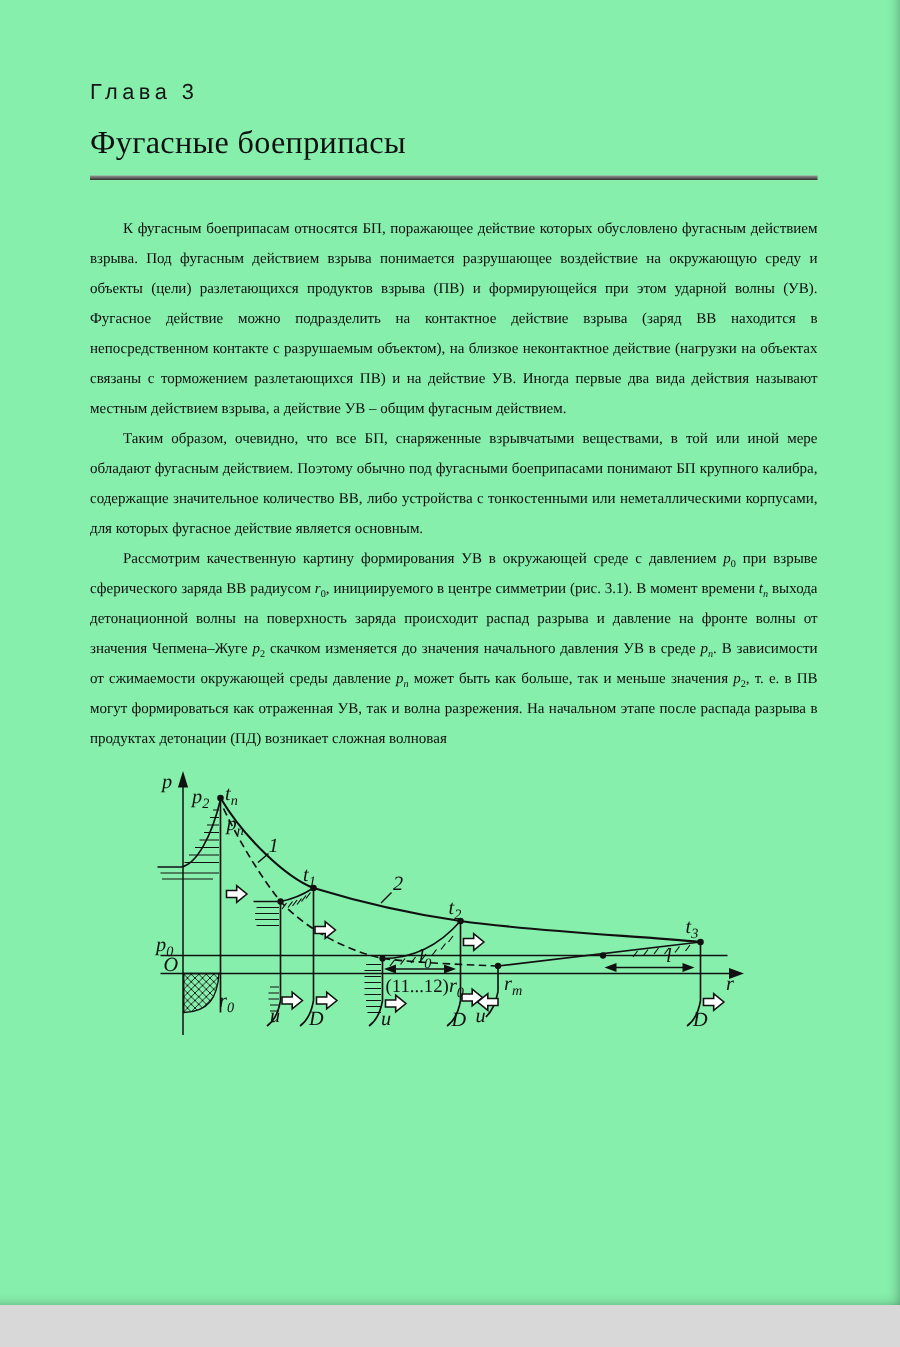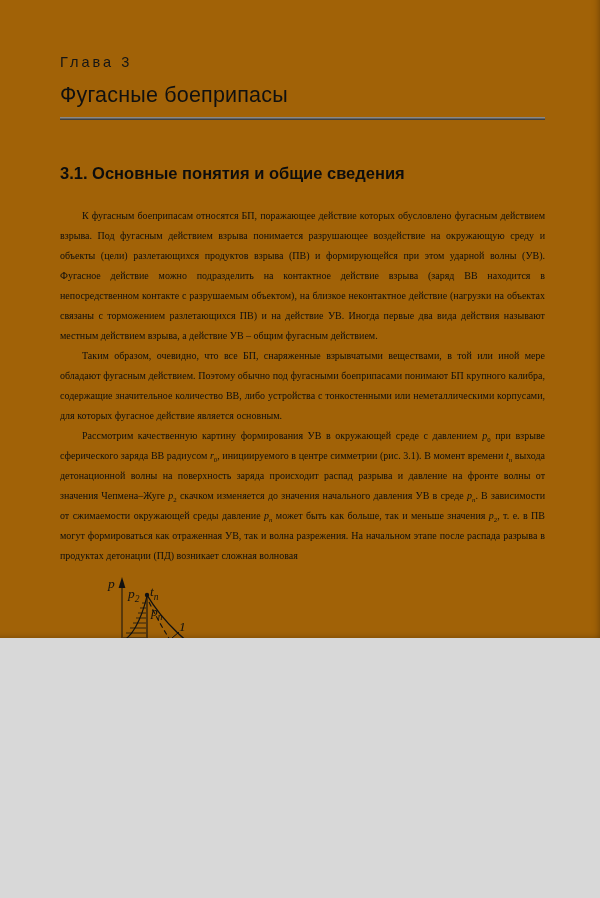--- a/index.html
+++ b/index.html
@@ -1,21 +1,21 @@
 <!DOCTYPE html>
 <html lang="ru"><head>
 <meta charset="utf-8">
 <style>
   html,body{margin:0;padding:0;background:#d8d8d8;}
-  .page{position:relative;width:600px;height:638px;margin:0 auto;background:#a16207;
+  .page{position:relative;width:600px;height:870px;margin:0 auto;background:#86efac;
         color:#0d0d0d;font-family:"Liberation Serif",serif;overflow:hidden;
         box-shadow:inset -5px -4px 9px -6px rgba(0,0,0,.45);}
   .content{padding:54px 55px 0 60px;}
   .chapter-label{font-family:"Liberation Sans",sans-serif;font-size:14.5px;letter-spacing:3px;color:#151515;}
-  .chapter-title{font-family:Liberation Sans, sans-serif;font-size:21.5px;font-weight:500;
+  .chapter-title{font-family:Liberation Serif, serif;font-size:21.5px;font-weight:500;
                  letter-spacing:.2px;margin:13px 0 0 0;color:#101010;}
   .rule{height:3px;margin-top:9px;background:linear-gradient(#9a9a9a,#2e2e2e);}
   .section-heading{font-family:"Liberation Sans",sans-serif;font-size:16.5px;font-weight:700;margin:44px 0 0 0;}
   .body-text{margin-top:23px;font-size:10px;line-height:20px;text-align:justify;hyphens:auto;}
   .body-text p{margin:0;text-indent:22px;}
   .body-text i{font-family:"Liberation Serif",serif;}
   sub{font-size:68%;line-height:0;}
   .figure{margin:9px 0 0 35px;}
   .figure svg{display:block;}
   .fig-stroke{stroke:#111;fill:none;stroke-width:1.1;}
@@ -29,21 +29,20 @@
 </head>
 <body>
 
 <div class="page">
   <div class="content">
 
     <div class="chapter-label">Глава 3</div>
     <h1 class="chapter-title">Фугасные боеприпасы</h1>
     <div class="rule"></div>
 
-    <h2 class="section-heading">3.1. Основные понятия и общие сведения</h2>
 
     <div class="body-text">
       <p>К фугасным боеприпасам относятся БП, поражающее действие которых обусловлено фугасным действием взрыва. Под фугасным действием взрыва понимается разрушающее воздействие на окружающую среду и объекты (цели) разлетающихся продуктов взрыва (ПВ) и формирующейся при этом ударной волны (УВ). Фугасное действие можно подразделить на контактное действие взрыва (заряд ВВ находится в непосредственном контакте с разрушаемым объектом), на близкое неконтактное действие (нагрузки на объектах связаны с торможением разлетающихся ПВ) и на действие УВ. Иногда первые два вида действия называют местным действием взрыва, а действие УВ – общим фугасным действием.</p>
       <p>Таким образом, очевидно, что все БП, снаряженные взрывчатыми веществами, в той или иной мере обладают фугасным действием. Поэтому обычно под фугасными боеприпасами понимают БП крупного калибра, содержащие значительное количество ВВ, либо устройства с тонкостенными или неметаллическими корпусами, для которых фугасное действие является основным.</p>
       <p>Рассмотрим качественную картину формирования УВ в окружающей среде с давлением <i>p</i><sub>0</sub> при взрыве сферического заряда ВВ радиусом <i>r</i><sub>0</sub>, инициируемого в центре симметрии (рис. 3.1). В момент времени <i>t</i><sub><i>n</i></sub> выхода детонационной волны на поверхность заряда происходит распад разрыва и давление на фронте волны от значения Чепмена–Жуге <i>p</i><sub>2</sub> скачком изменяется до значения начального давления УВ в среде <i>p</i><sub><i>n</i></sub>. В зависимости от сжимаемости окружающей среды давление <i>p</i><sub><i>n</i></sub> может быть как больше, так и меньше значения <i>p</i><sub>2</sub>, т. е. в ПВ могут формироваться как отраженная УВ, так и волна разрежения. На начальном этапе после распада разрыва в продуктах детонации (ПД) возникает сложная волновая</p>
     </div>
 
     <div class="figure">
       <svg width="460" height="190" viewBox="0 0 460 190">
         <defs>

